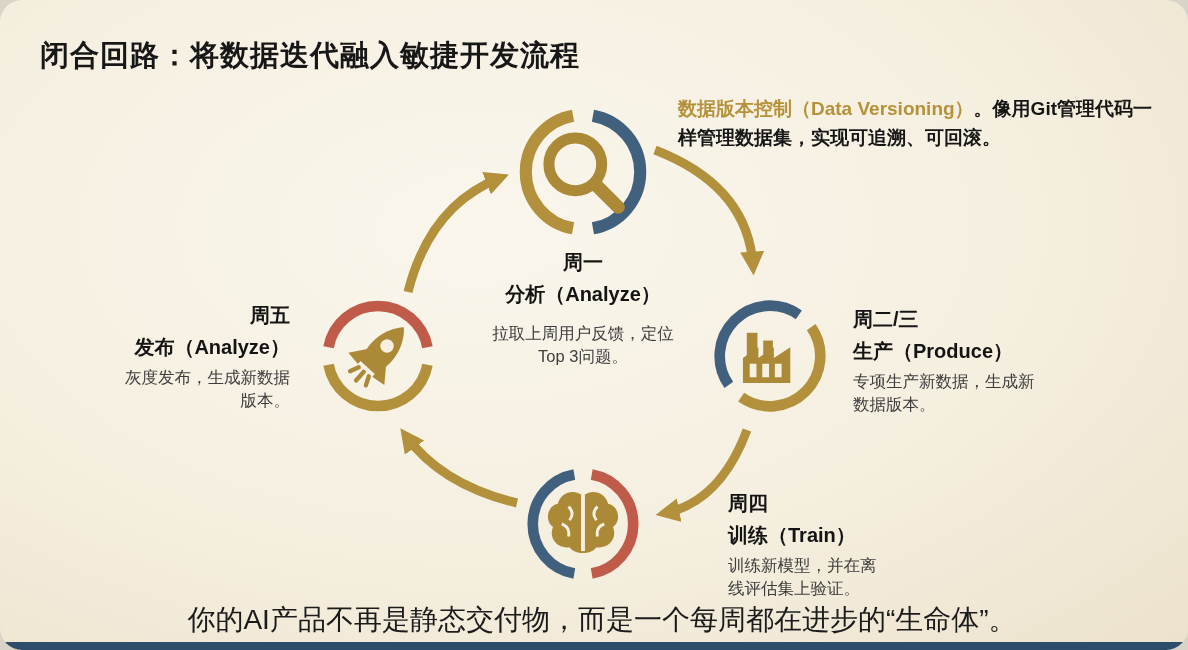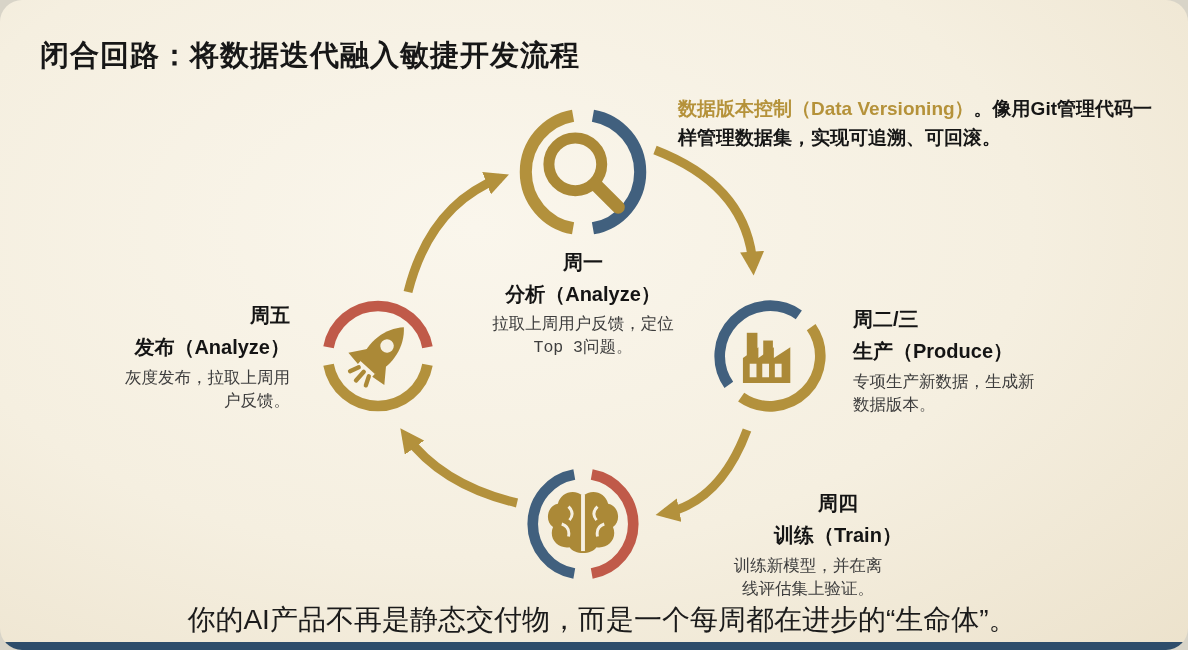--- a/index.html
+++ b/index.html
@@ -16,24 +16,24 @@
   .node svg{width:100%;height:100%;display:block;}
   .node .arc{fill:none;stroke-width:11;}
   .node-analyze{left:517px;top:106px;width:132px;height:132px;}
   .node-produce{left:712px;top:298px;width:116px;height:116px;}
   .node-train{left:525px;top:466px;width:116px;height:116px;}
   .node-release{left:320px;top:298px;width:116px;height:116px;}
   .label{position:absolute;}
   .label .day,.label .phase{font-size:20px;font-weight:800;line-height:1.32;color:#141414;margin-top:6px;}
   .label .desc{font-size:16.5px;font-weight:500;line-height:1.42;color:#3d3d3d;margin-top:5px;}
   .label-analyze{left:433px;top:243px;width:300px;text-align:center;}
-  .label-analyze .desc{width:188px;margin:5px auto 0;font-family:Liberation Mono, monospace;}
+  .label-analyze .desc{width:188px;margin:14px auto 0;}
   .label-produce{left:853px;top:300px;width:230px;text-align:left;}
   .label-produce .desc{width:188px;}
-  .label-train{left:728px;top:484px;width:220px;text-align:center;}
+  .label-train{left:728px;top:484px;width:220px;text-align:left;}
   .label-train .desc{width:160px;}
   .label-release{left:62px;top:296px;width:228px;text-align:right;}
   .label-release .desc{width:172px;margin-left:auto;}
   .footer-text{position:absolute;left:16px;right:0;top:601px;text-align:center;font-size:28px;font-weight:400;color:#1b1b1b;}
   .bottom-bar{position:absolute;left:0;right:0;bottom:0;height:8px;background:#2e4d6b;}
 </style>
 </head>
 <body>
 
 <div class="page">
@@ -125,18 +125,18 @@
 
   <div class="label label-train">
     <div class="day">周四</div>
     <div class="phase">训练（Train）</div>
     <div class="desc">训练新模型，并在离线评估集上验证。</div>
   </div>
 
   <div class="label label-release">
     <div class="day">周五</div>
     <div class="phase">发布（Analyze）</div>
-    <div class="desc">灰度发布，拉取上周用户反馈。</div>
+    <div class="desc">灰度发布，生成新数据版本。</div>
   </div>
 
   <div class="footer-text">你的AI产品不再是静态交付物，而是一个每周都在进步的“生命体”。</div>
   <div class="bottom-bar"></div>
 </div>
 
 </body></html>

